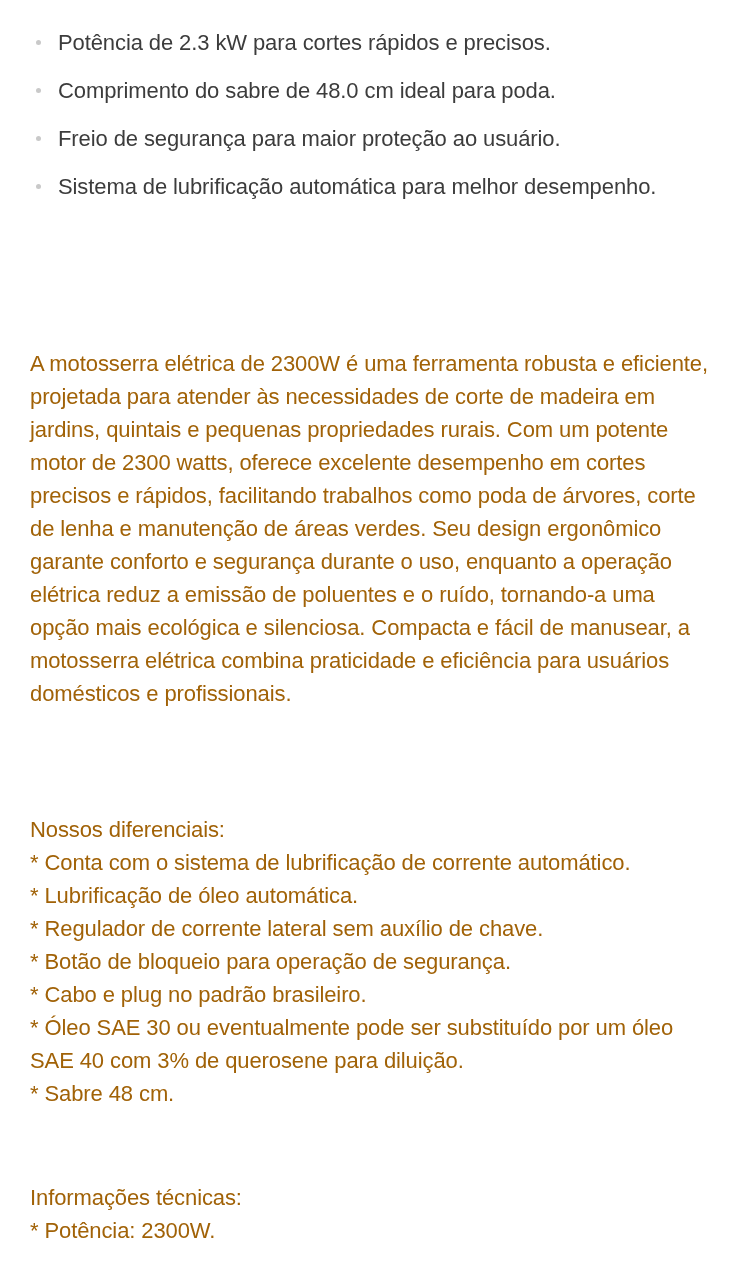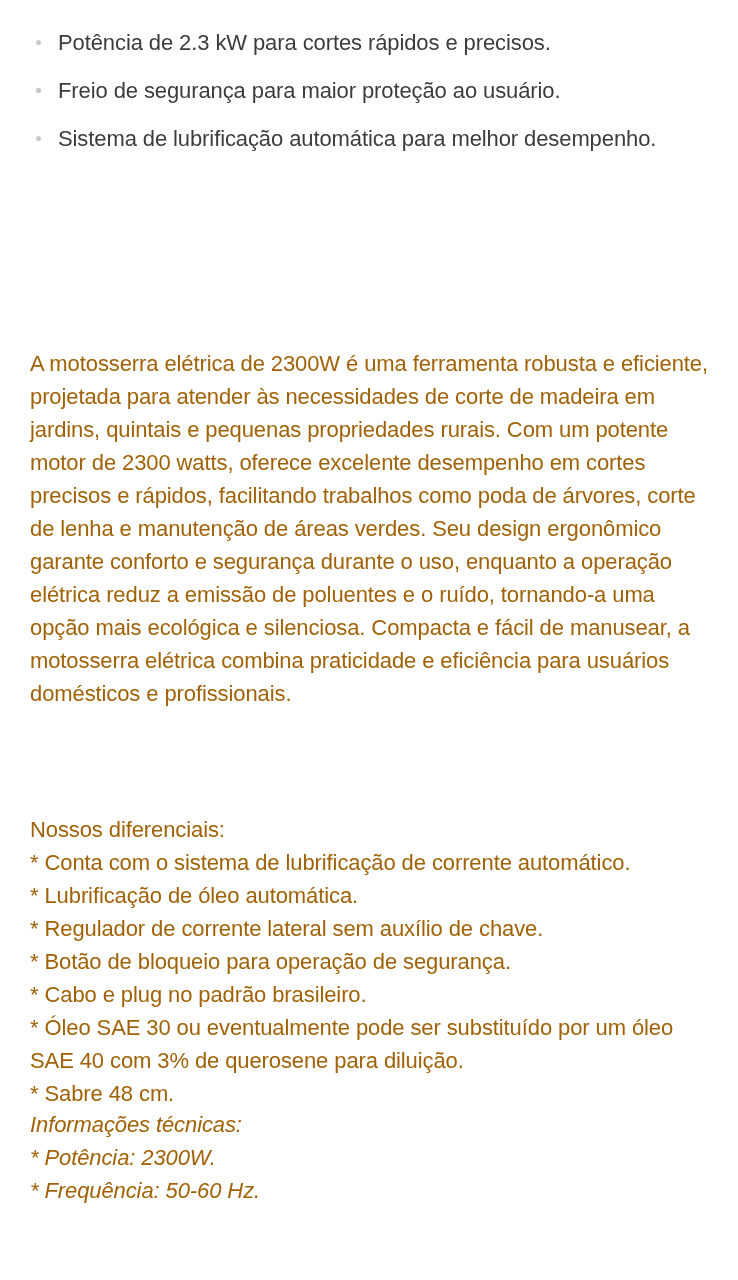--- a/index.html
+++ b/index.html
@@ -68,39 +68,40 @@
     line-height: 33px;
     letter-spacing: -0.1px;
     color: #a16207;
   }
   .copy-block p {
     margin: 0;
   }
 
   #description-block { top: 347px; }
   #differentials-block { top: 813px; }
-  #specs-block { top: 1108px; font-style: italic; }
+  #specs-block { top: 1181px; }
 
   .spec-line {
     margin: 0;
     white-space: pre-wrap;
   }
 </style>
 </head>
 <body style="background: rgb(255, 255, 255);">
 
 <div class="page">
 
   <ul class="feature-list">
     <li class="feature-item">
       <span class="feature-bullet" style="background: rgb(201, 201, 201);"></span>
       <span>Potência de 2.3 kW para cortes rápidos e precisos.</span>
     </li>
     <li class="feature-item">
       <span class="feature-bullet" style="background: rgb(201, 201, 201);"></span>
+      <span>Comprimento do sabre de 48.0 cm ideal para poda.</span>
     </li>
     <li class="feature-item">
       <span class="feature-bullet" style="background: rgb(201, 201, 201);"></span>
       <span>Freio de segurança para maior proteção ao usuário.</span>
     </li>
     <li class="feature-item">
       <span class="feature-bullet" style="background: rgb(201, 201, 201);"></span>
       <span>Sistema de lubrificação automática para melhor desempenho.</span>
     </li>
   </ul>
@@ -116,16 +117,15 @@
     <p class="spec-line">* Regulador de corrente lateral sem auxílio de chave.</p>
     <p class="spec-line">* Botão de bloqueio para operação de segurança.</p>
     <p class="spec-line">* Cabo e plug no padrão brasileiro.</p>
     <p class="spec-line">* Óleo SAE 30 ou eventualmente pode ser substituído por um óleo SAE 40 com 3% de querosene para diluição.</p>
     <p class="spec-line">* Sabre 48 cm.</p>
   </div>
 
   <div class="copy-block" id="specs-block">
     <p class="spec-line">Informações técnicas:</p>
     <p class="spec-line">* Potência: 2300W.</p>
-    <p class="spec-line">* Frequência: 50-60 Hz.</p>
   </div>
 
 </div>
 
 </body></html>

